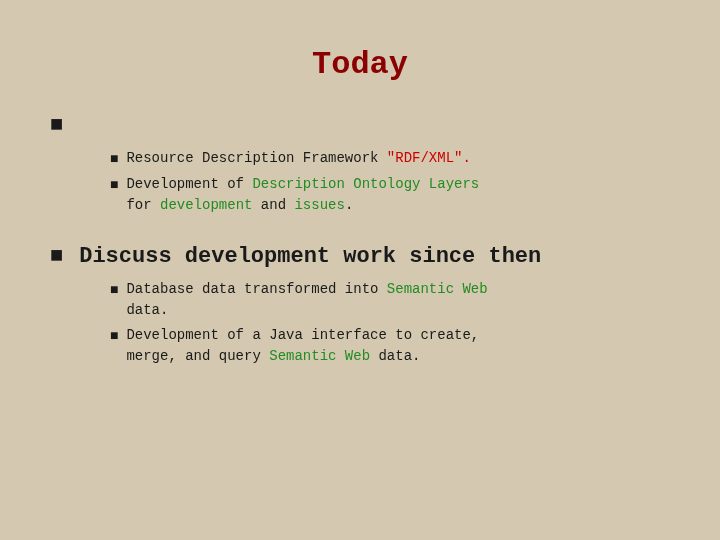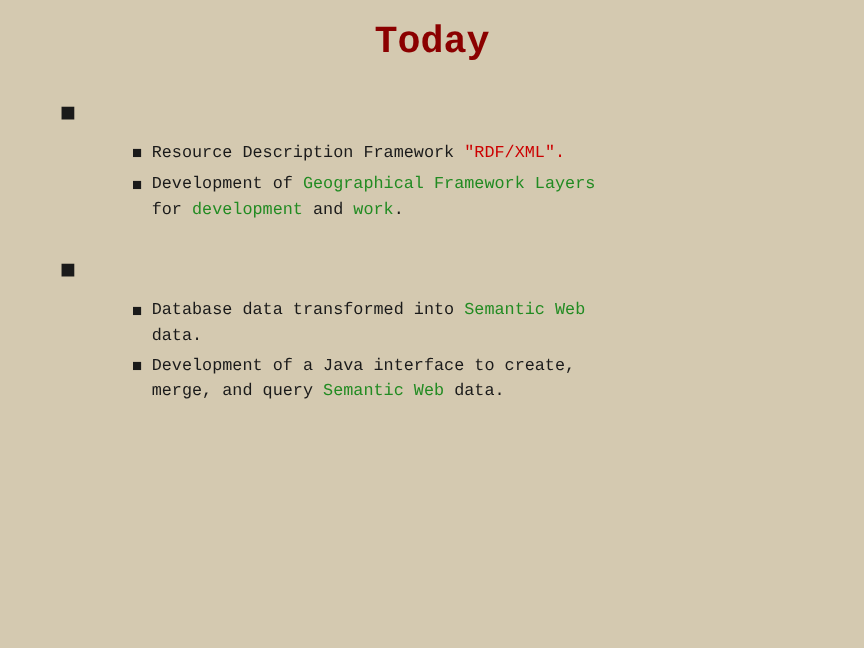--- a/index.html
+++ b/index.html
@@ -13,21 +13,21 @@
       height: 540px;
       background-color: #d4c9b0;
       font-family: 'Courier New', Courier, monospace;
       overflow: hidden;
     }
 
     .slide {
       width: 720px;
       height: 540px;
       background-color: #d4c9b0;
-      padding: 16px 50px;
+      padding: 46px 50px;
       display: flex;
       flex-direction: column;
       align-items: flex-start;
     }
 
     .slide-title {
       width: 100%;
       text-align: center;
       font-size: 32px;
       font-weight: bold;
@@ -108,30 +108,31 @@
     <div class="sub-bullets">
       <div class="sub-bullet">
         <span class="sub-bullet-marker">■</span>
         <span class="sub-bullet-text">
           Resource Description Framework <span class="highlight">"RDF/XML".</span>
         </span>
       </div>
       <div class="sub-bullet">
         <span class="sub-bullet-marker">■</span>
         <span class="sub-bullet-text">
-          Development of <span class="highlight-green">Geographical Framework Layers</span><br>
-          for <span class="highlight-green">development</span> and <span class="highlight-green">work</span>.
+          Development of <span class="highlight-green">Description Ontology Layers</span><br>
+          for <span class="highlight-green">development</span> and <span class="highlight-green">issues</span>.
         </span>
       </div>
     </div>
   </div>
 
   <div class="section">
     <div class="section-heading">
       <span class="bullet-main">■</span>
+      <span>Discuss development work since then</span>
     </div>
     <div class="sub-bullets">
       <div class="sub-bullet">
         <span class="sub-bullet-marker">■</span>
         <span class="sub-bullet-text">
           Database data transformed into <span class="highlight-green">Semantic Web</span><br>
           data.
         </span>
       </div>
       <div class="sub-bullet">

